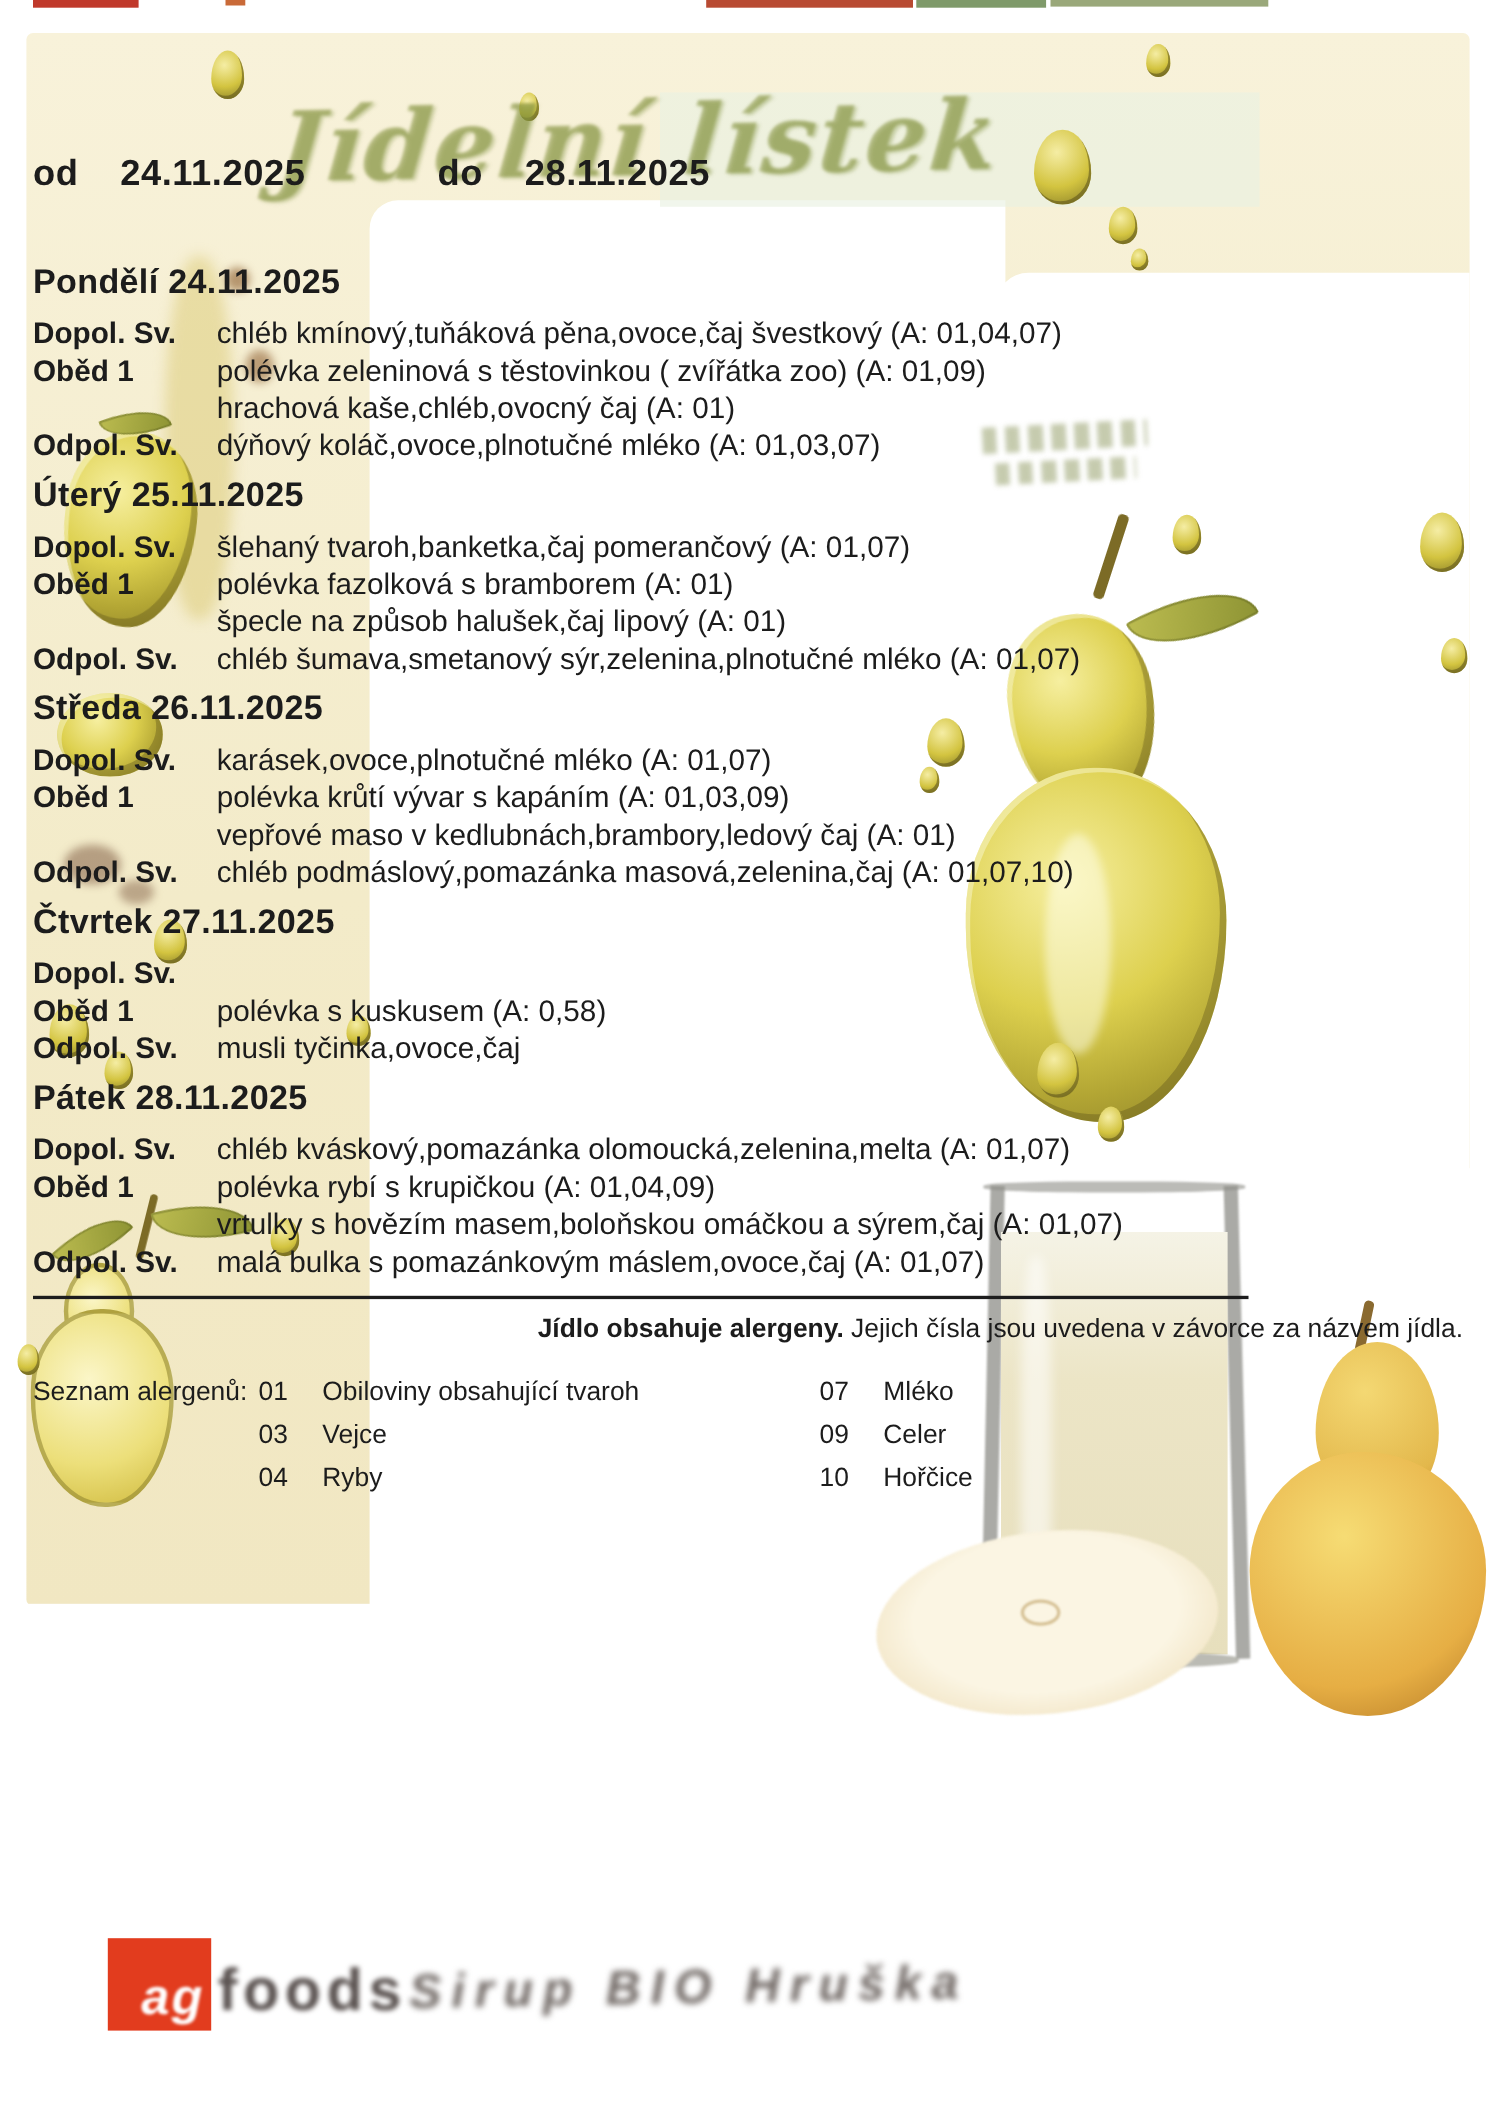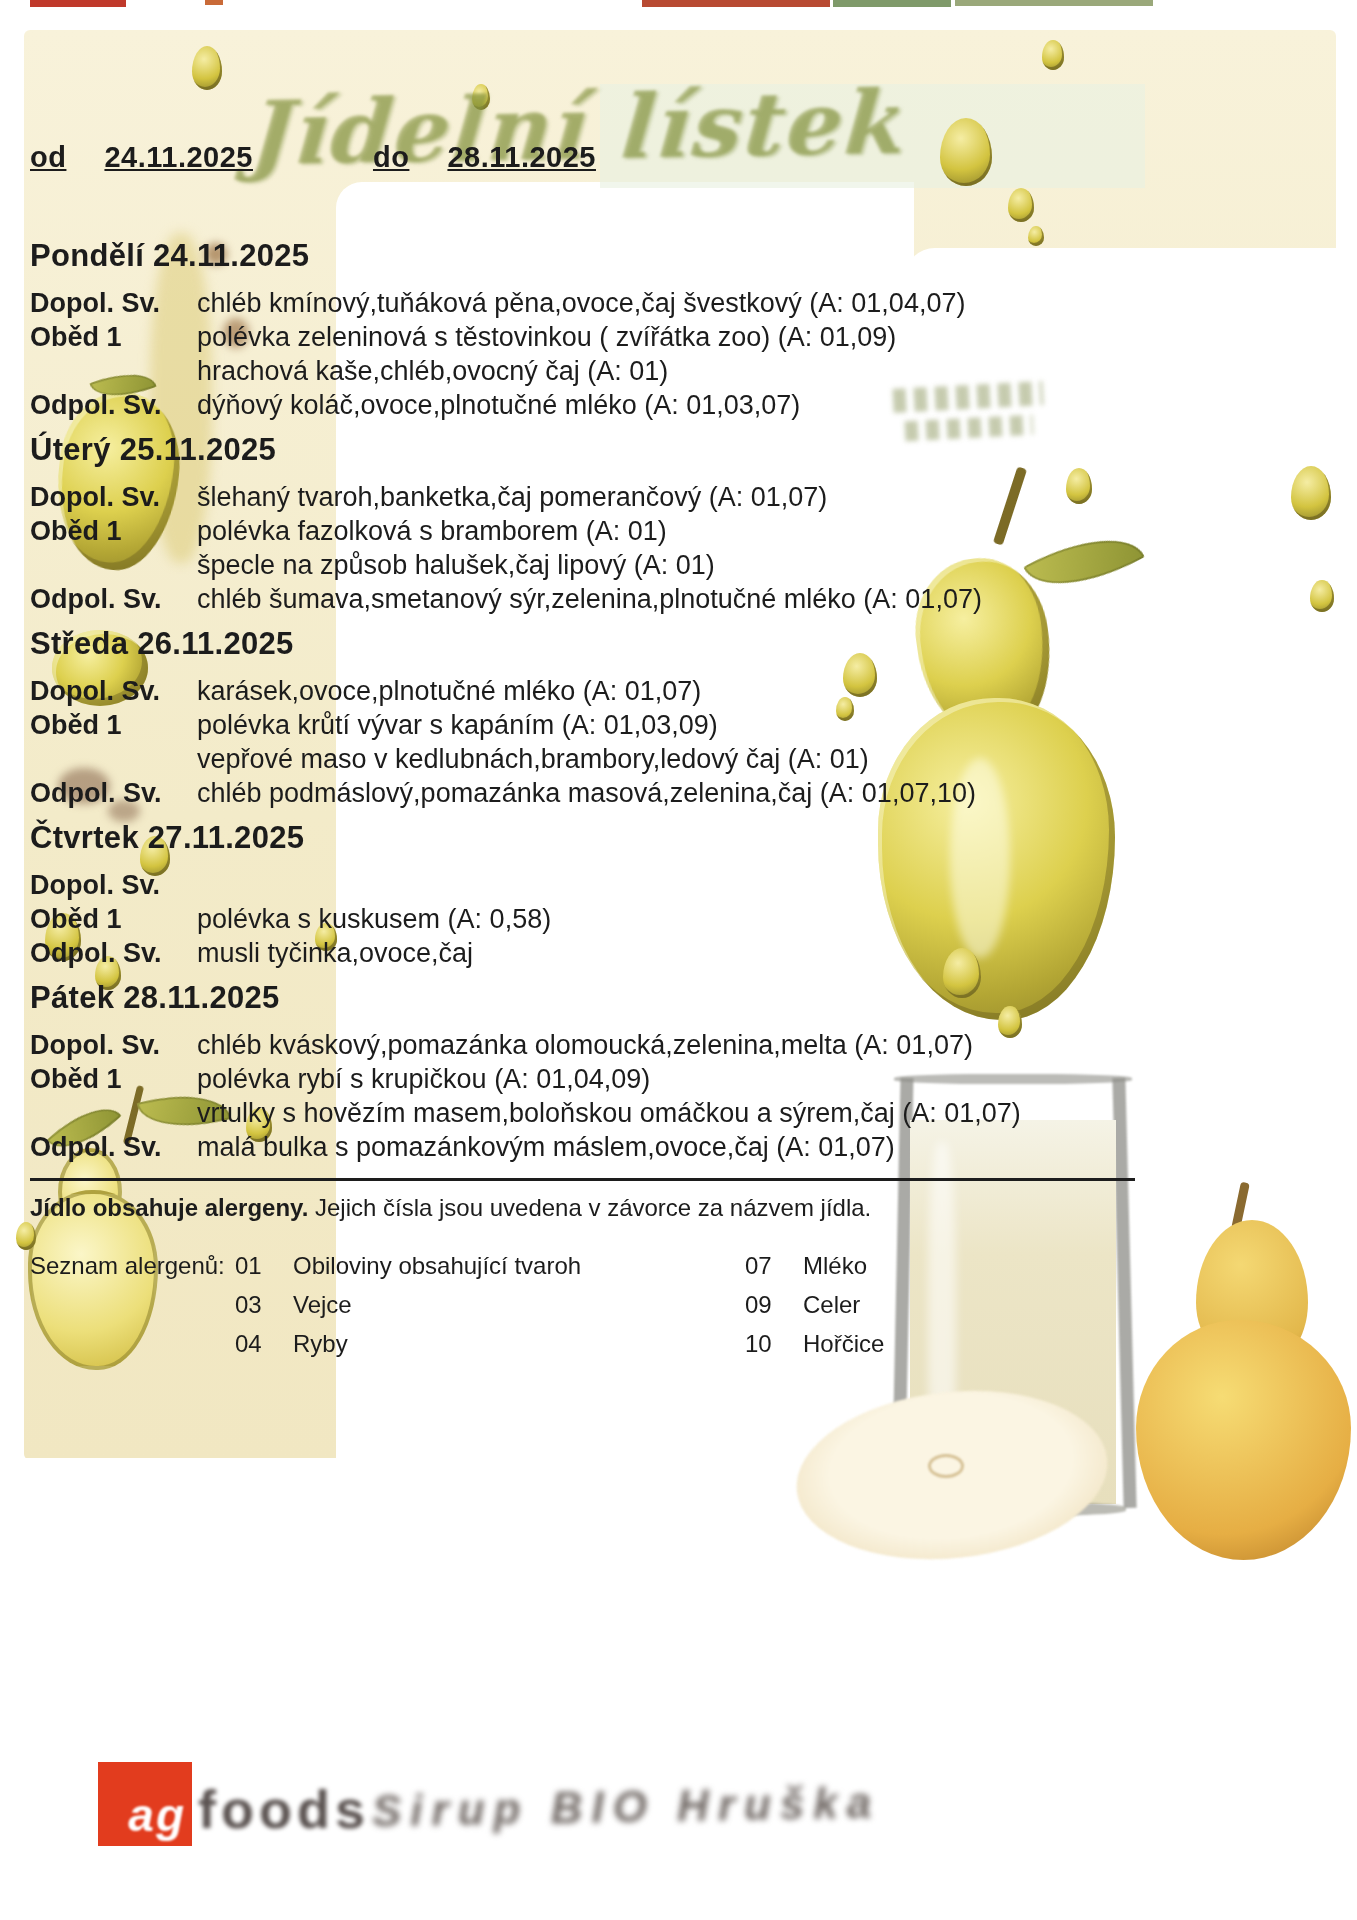--- a/index.html
+++ b/index.html
@@ -34,29 +34,29 @@
         background:repeating-linear-gradient(90deg,rgba(128,140,76,.45) 0 13px,rgba(128,140,76,0) 13px 21px);}
 
   
   .script-title{position:absolute;left:252px;top:74px;width:840px;
         font-family:"DejaVu Serif",serif;font-style:italic;font-weight:bold;font-size:88px;
         letter-spacing:2px;color:rgba(132,146,62,.58);transform:rotate(-1deg) skewX(-6deg);
         filter:blur(1.6px);text-shadow:3px 2px 2px rgba(130,145,65,.35);white-space:nowrap;z-index:3;}
 
   
   .content{position:absolute;left:30px;top:140px;width:1300px;z-index:5;}
-  .date-line{font-size:29px;font-weight:bold;line-height:34px;margin-bottom:64px;letter-spacing:.5px;text-decoration:underline;}
+  .date-line{font-size:33px;font-weight:bold;line-height:34px;margin-bottom:64px;letter-spacing:.5px;}
   .date-line .gap1{display:inline-block;width:38px;}
   .date-line .gap2{display:inline-block;width:120px;}
   .day{margin-bottom:10px;}
   .day-header{font-size:31px;font-weight:bold;line-height:36px;margin-bottom:12px;letter-spacing:.3px;}
   .menu-row{display:flex;font-size:27px;line-height:34px;white-space:nowrap;}
   .row-label{width:167px;flex:0 0 167px;font-weight:bold;}
   .divider{width:1105px;height:3px;background:#1d1d1d;margin:14px 0 12px 0;}
-  .note-line{font-size:24px;line-height:30px;}
+  .note-line{font-size:24px;line-height:30px;text-align:right;}
   .note-bold{font-weight:bold;}
   .allergens{margin-top:28px;font-size:24px;line-height:30px;}
   .alg-row{display:flex;margin-bottom:9px;}
   .alg-label{width:205px;flex:0 0 205px;}
   .alg-code{width:58px;flex:0 0 58px;}
   .alg-name{width:452px;flex:0 0 452px;}
   .alg-code2{width:58px;flex:0 0 58px;}
 
   
   .photo{position:absolute;left:778px;top:1062px;width:579px;height:508px;overflow:hidden;z-index:2;background:#ffffff;}

